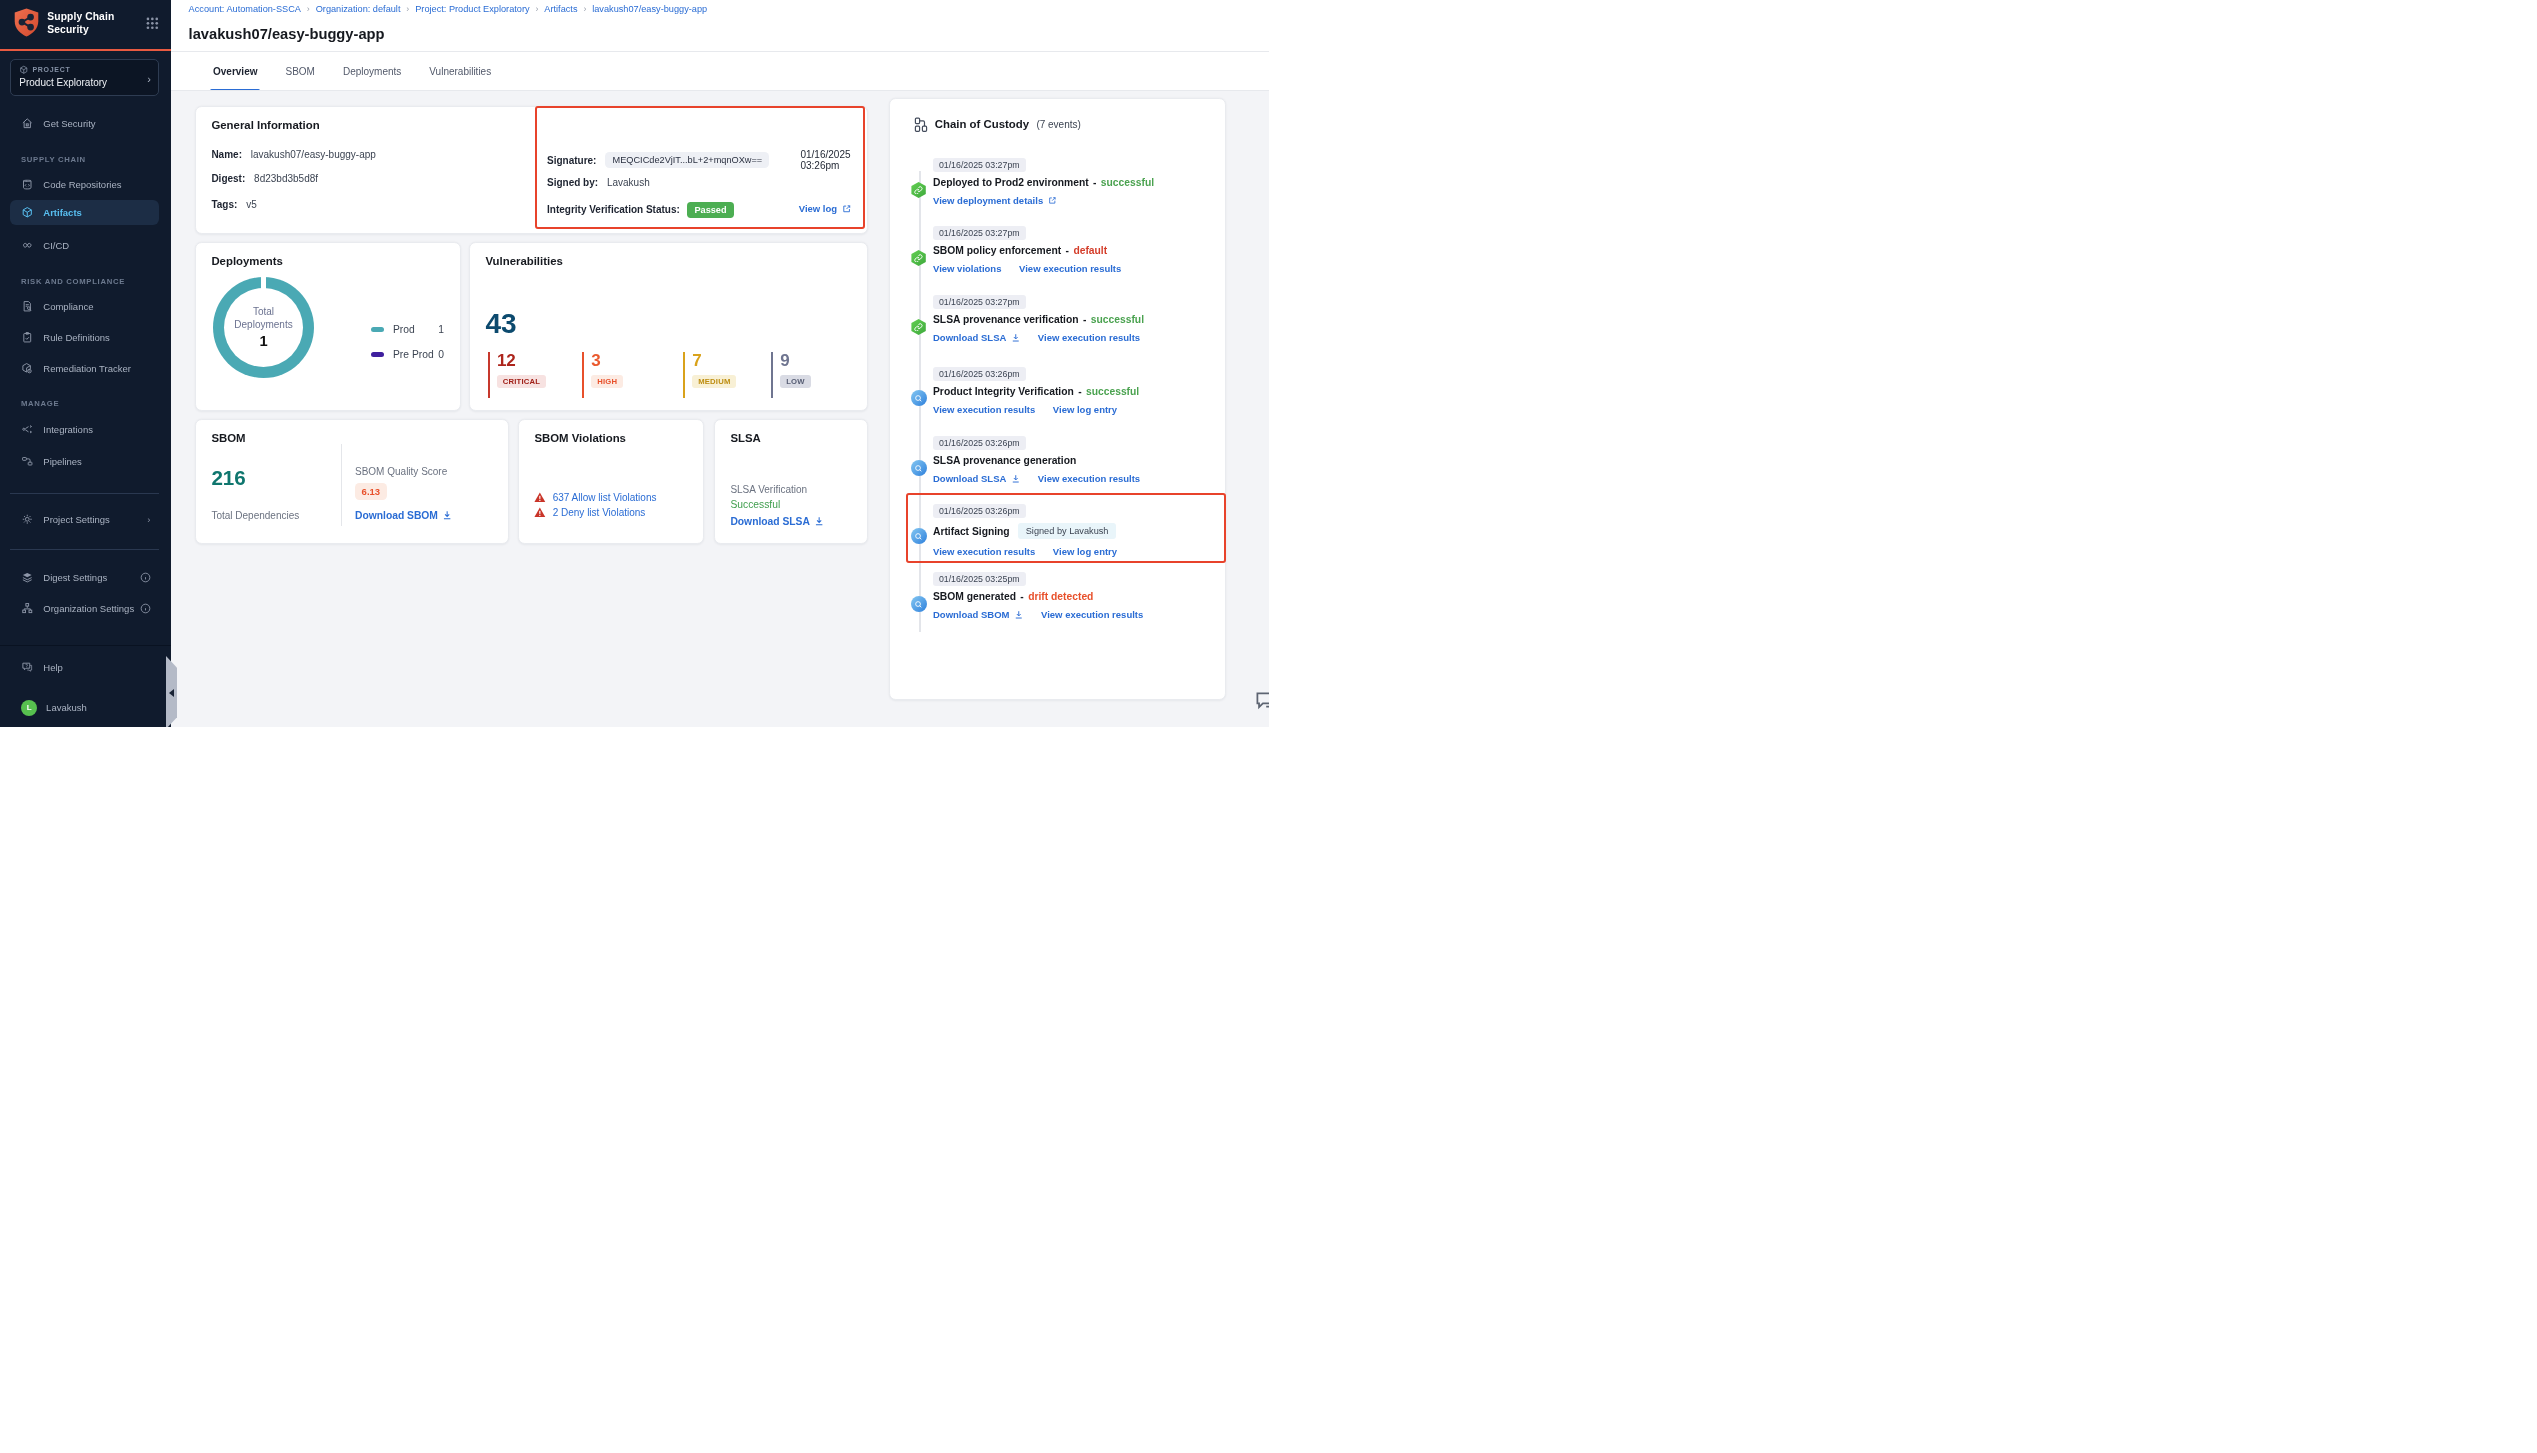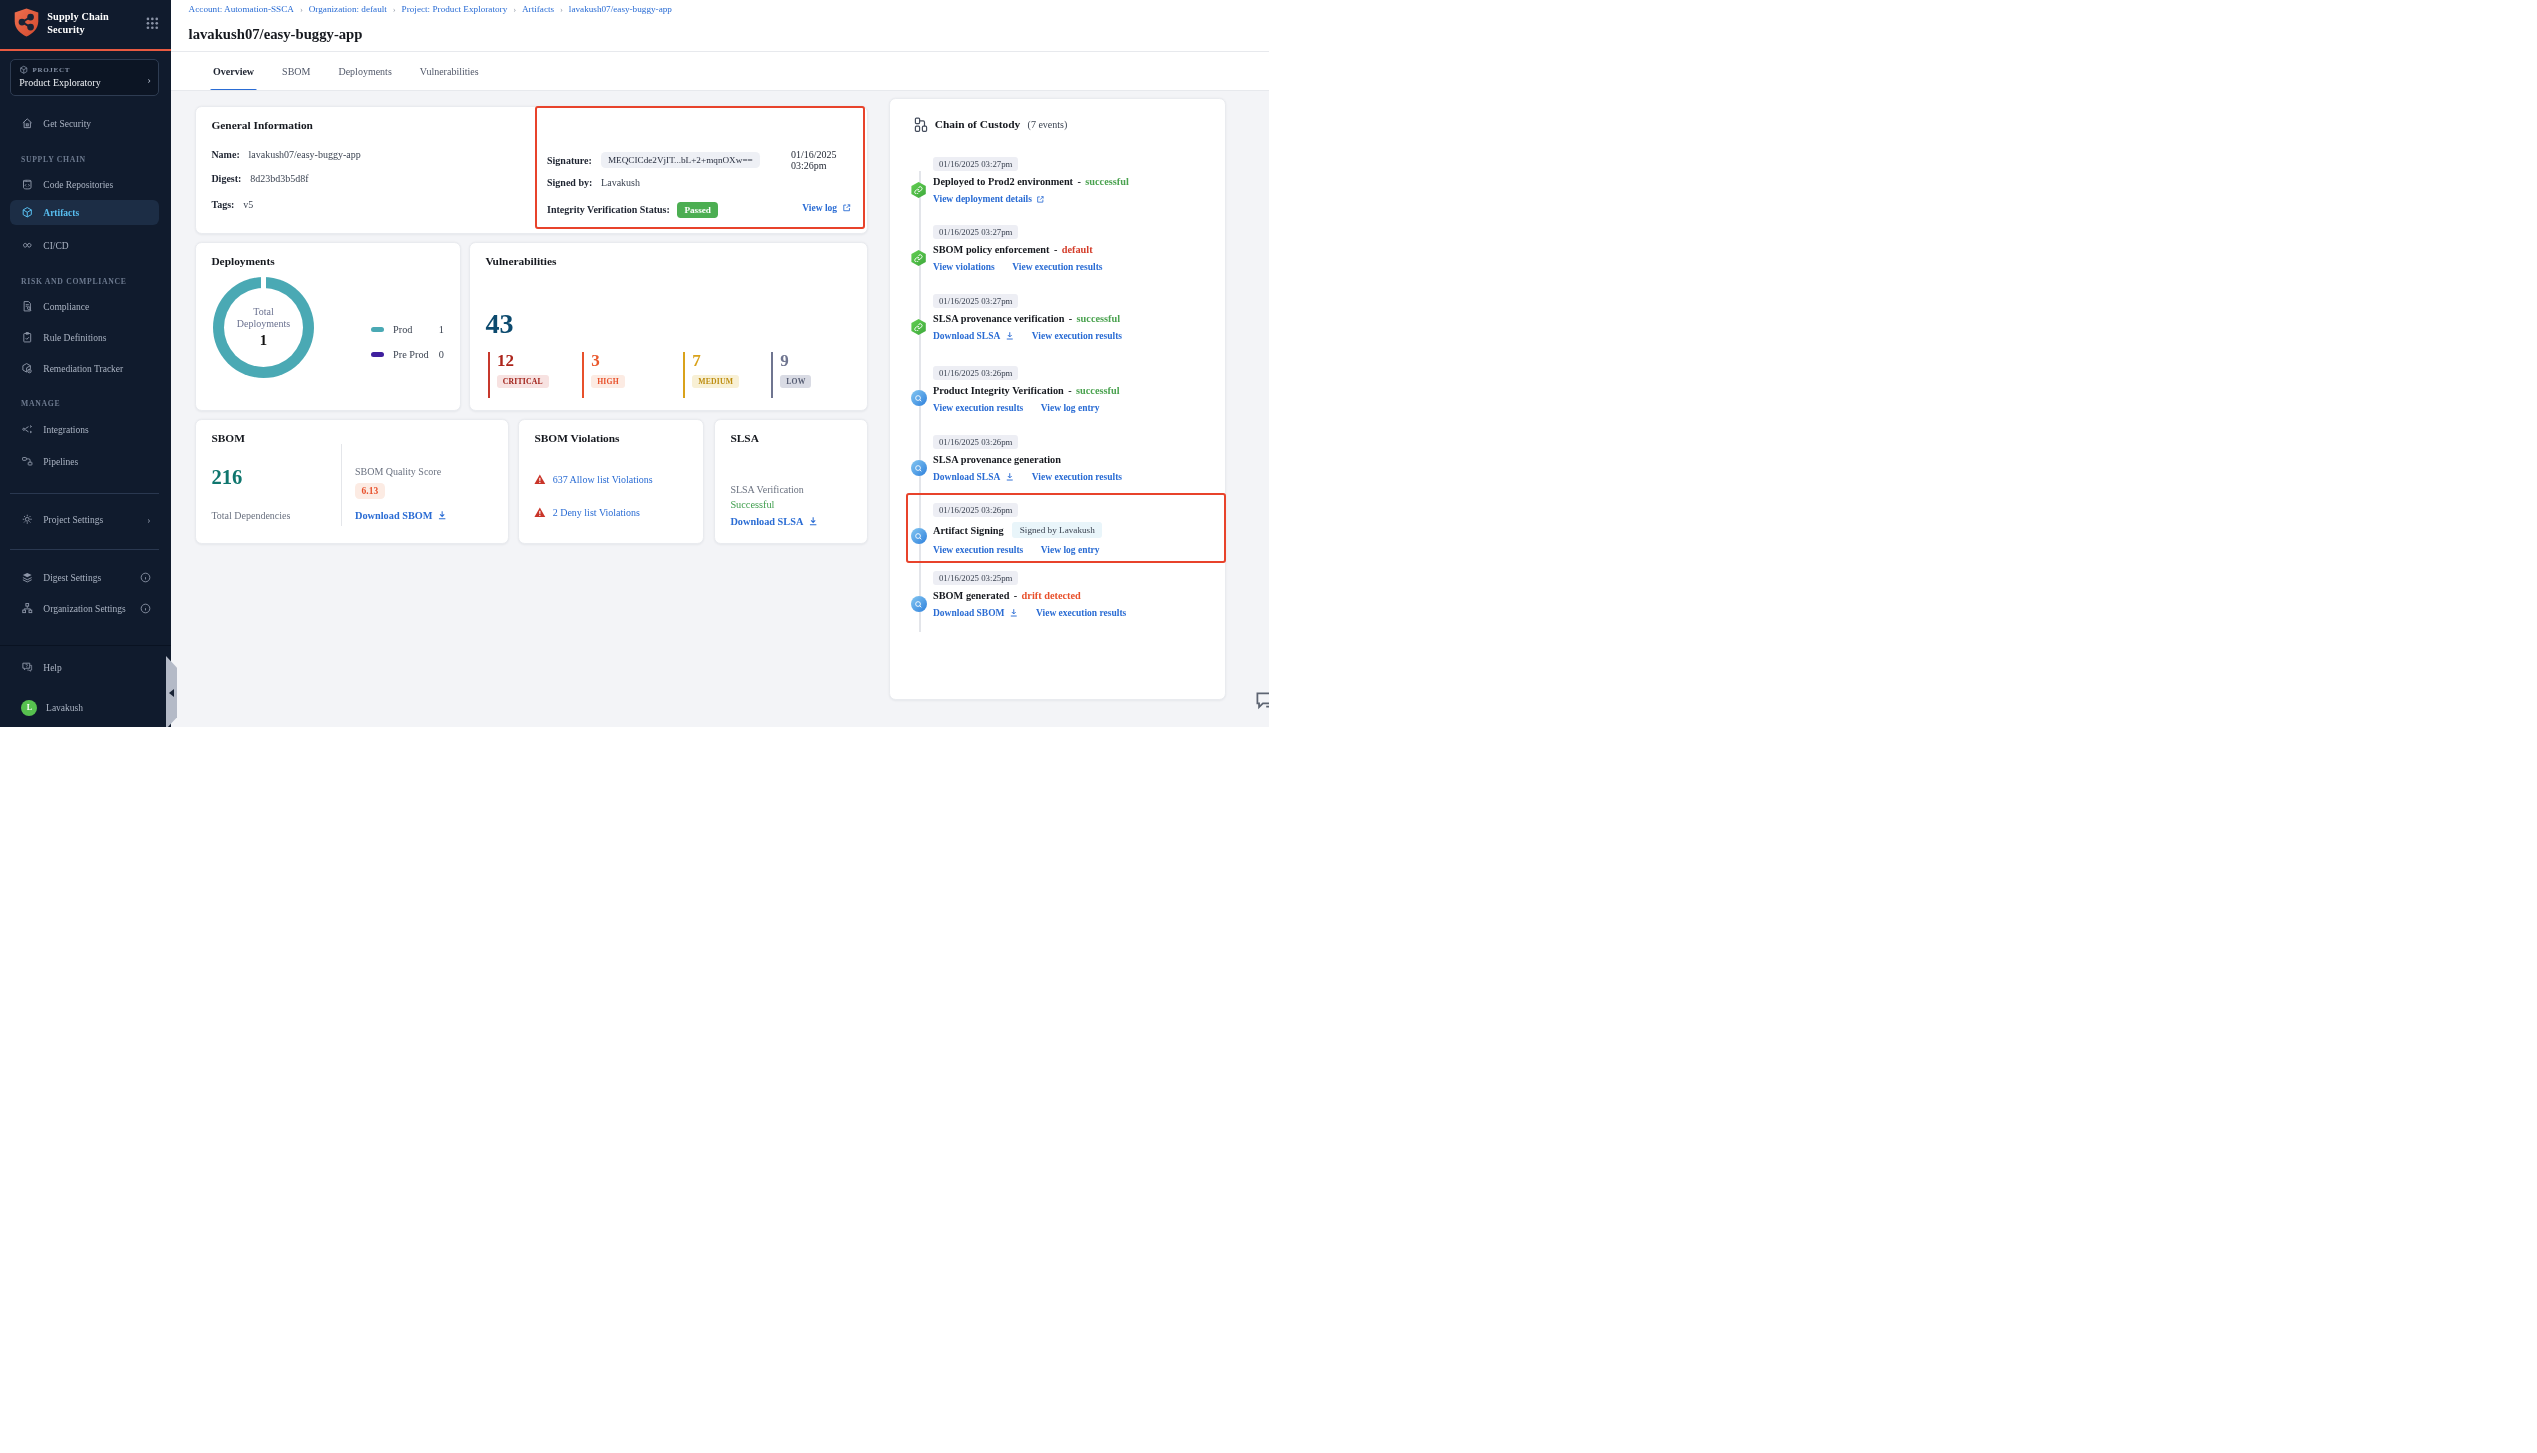--- a/index.html
+++ b/index.html
@@ -1,18 +1,18 @@
 <!DOCTYPE html>
 <html style="font-size:11.7px"><head>
 <meta charset="utf-8">
 <style>
   * { margin:0; padding:0; box-sizing:border-box; }
   html,body { background:#fff; }
   body { font-family:"Liberation Sans", sans-serif; }
-  #app { position:relative; width:1269px; height:727px; overflow:hidden; background:#f3f4f7;font-family:Liberation Serif, serif; }
+  #app { position:relative; width:1269px; height:727px; overflow:hidden; background:#f3f4f7; }
 
   
   .sidebar { position:absolute; left:0; top:0; width:171px; height:727px; background:#101b2d; z-index:5; }
   .logo-row { position:absolute; left:11.7px; top:7.3px; display:flex; align-items:center; }
   .logo-shield { width:29px; height:32px; }
   .logo-text { margin-left:6.6px; color:#fff; font-size:10.3px; font-weight:700; line-height:13.2px; letter-spacing:0.1px; }
   .grid-btn { position:absolute; right:11.7px; top:16px; width:14.7px; height:14.7px; cursor:pointer; }
   .accent-line { position:absolute; left:0; top:49px; width:171px; height:2.2px; background:#e85a41; }
   .project-box { position:absolute; left:10.3px; top:59px; width:149px; height:37px; background:#0c1524; border:0.7px solid #2e3c52; border-radius:5px; padding:5.1px 7.3px; cursor:pointer; }
   .project-label { display:flex; align-items:center; gap:4.4px; color:#8591a5; font-size:7px; font-weight:700; letter-spacing:0.7px; }
@@ -418,21 +418,21 @@
     <a class="link" style="position:absolute; left:159px; top:90px; font-size:10.3px;">
       <span>Download SBOM</span>
       <svg width="10.3" height="10.3" viewBox="0 0 16 16" fill="none" stroke="#2a6cd4" stroke-width="1.6">
         <path d="M8 2v7.5M4.8 6.8L8 10l3.2-3.2M3 13.5h10"></path>
       </svg>
     </a>
   </section>
 
   <section class="card" style="left:518px; top:419px; width:186px; height:125px;">
     <div class="card-title">SBOM Violations</div>
-    <div class="viol-row" style="top:54px;">
+    <div class="viol-row" style="top:72px;">
       <svg width="11.7" height="11" viewBox="0 0 16 15">
         <path d="M8 .8l7.4 13H.6z" fill="#c93428"></path>
           <rect x="7.2" y="5.2" width="1.6" height="4.2" fill="#fff"></rect>
           <rect x="7.2" y="10.6" width="1.6" height="1.7" fill="#fff"></rect>
       </svg>
       <a class="link">637 Allow list Violations</a>
     </div>
     <div class="viol-row" style="top:87px;">
       <svg width="11.7" height="11" viewBox="0 0 16 15">
         <path d="M8 .8l7.4 13H.6z" fill="#c93428"></path>

